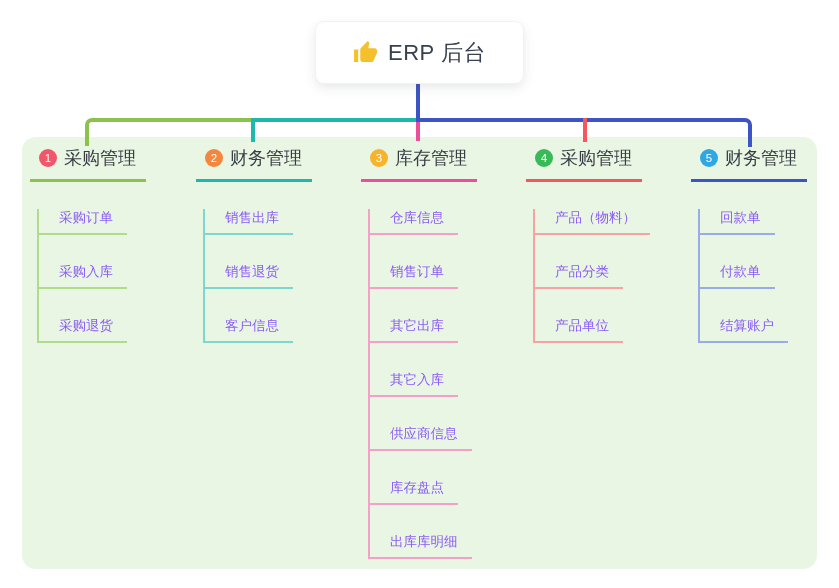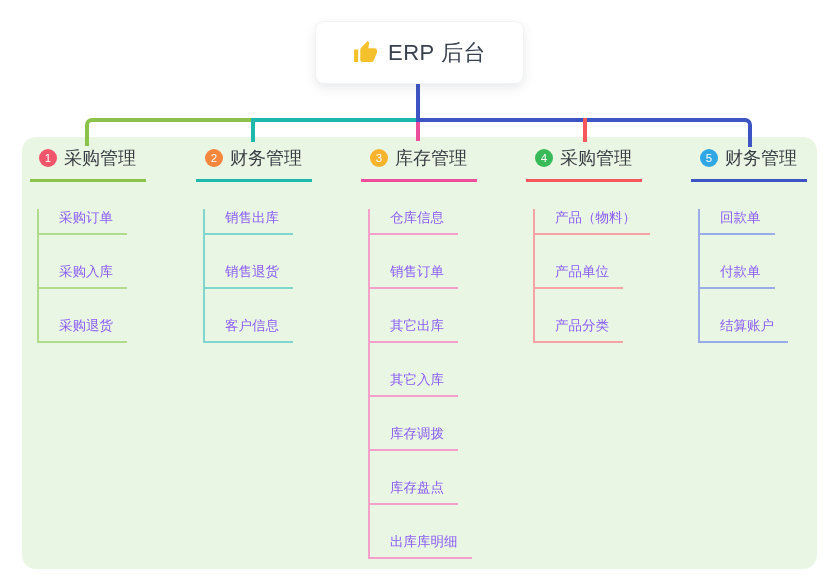--- a/index.html
+++ b/index.html
@@ -108,34 +108,34 @@
       <div class="branch" style="left: 361px; --line: #EC4E9B; --sub: #F4A0CB;">
         <div class="branch-header">
           <span class="badge" style="background: rgb(248, 179, 44);">3</span>
           <span class="branch-label">库存管理</span>
         </div>
         <div class="subs">
           <div class="sub">仓库信息</div>
           <div class="sub">销售订单</div>
           <div class="sub">其它出库</div>
           <div class="sub">其它入库</div>
-          <div class="sub">库存调拨</div>
+          <div class="sub">供应商信息</div>
           <div class="sub">库存盘点</div>
           <div class="sub">出库库明细</div>
         </div>
       </div>
       <div class="branch" style="left: 526px; --line: #F5575C; --sub: #F7A3A6;">
         <div class="branch-header">
           <span class="badge" style="background: rgb(57, 186, 89);">4</span>
           <span class="branch-label">采购管理</span>
         </div>
         <div class="subs">
           <div class="sub">产品（物料）</div>
+          <div class="sub">产品分类</div>
           <div class="sub">产品单位</div>
-          <div class="sub">产品分类</div>
         </div>
       </div>
       <div class="branch" style="left: 691px; --line: #3D54C4; --sub: #9AACE8;">
         <div class="branch-header">
           <span class="badge" style="background: rgb(47, 167, 229);">5</span>
           <span class="branch-label">财务管理</span>
         </div>
         <div class="subs">
           <div class="sub">回款单</div>
           <div class="sub">付款单</div>

